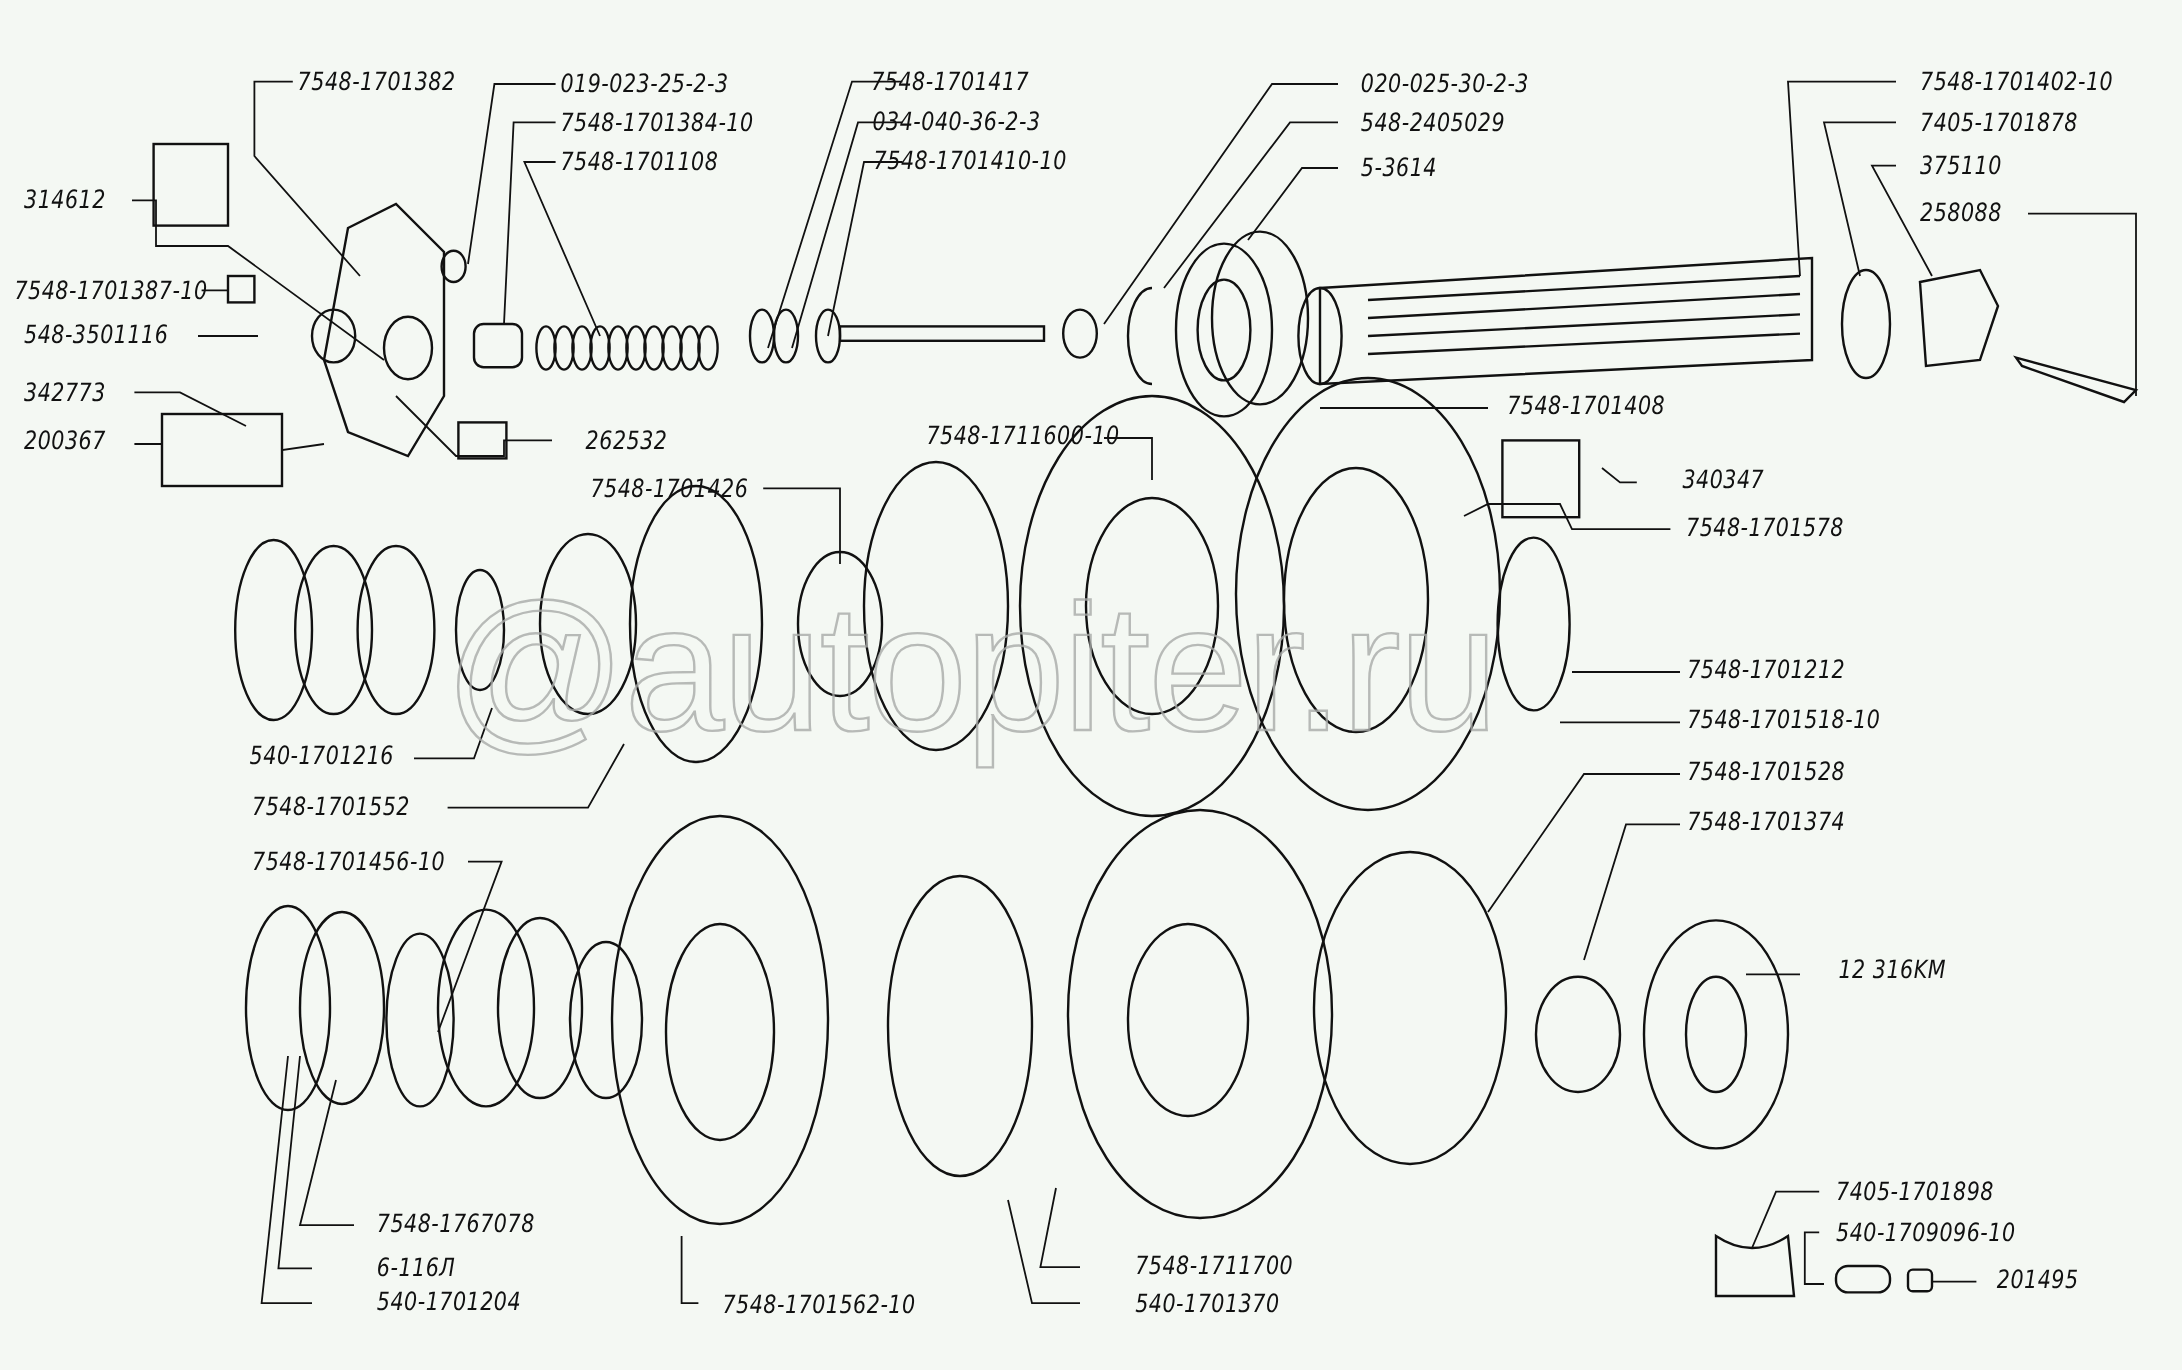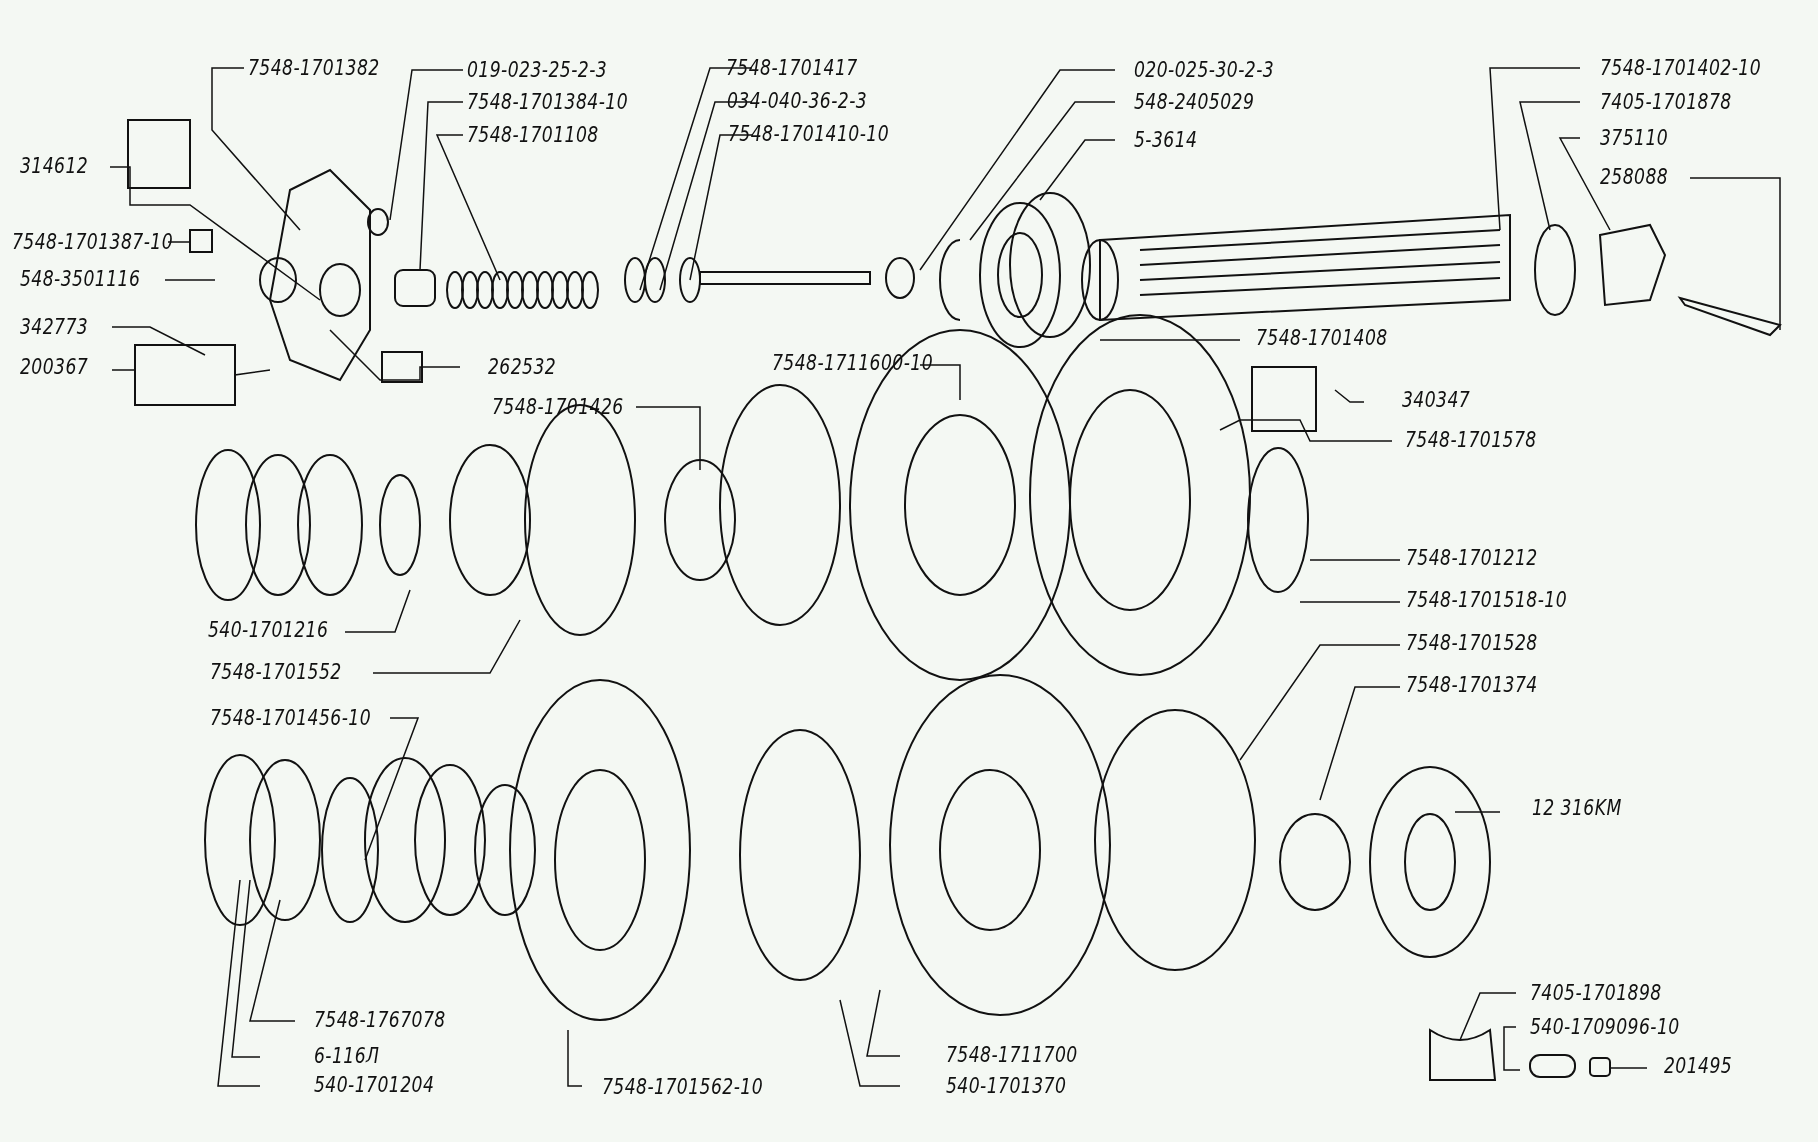--- a/index.html
+++ b/index.html
@@ -140,20 +140,21 @@
         <ellipse cx="1315" cy="862" rx="35" ry="48"></ellipse>
         <ellipse cx="1430" cy="862" rx="60" ry="95"></ellipse>
         <ellipse cx="1430" cy="862" rx="25" ry="48"></ellipse>
       </g>
       <path d="M1430,1030 Q1460,1050 1490,1030 L1495,1080 L1430,1080 Z"></path>
       <rect x="1530" y="1055" width="45" height="22" rx="10"></rect>
       <rect x="1590" y="1058" width="20" height="18" rx="4"></rect>
     </g>
   </svg>
 
+  <div class="wm">@autopiter.ru</div>
 
   <div class="lbl" style="left:248px;top:58px">7548-1701382</div>
   <div class="lbl" style="left:467px;top:60px">019-023-25-2-3</div>
   <div class="lbl" style="left:467px;top:92px">7548-1701384-10</div>
   <div class="lbl" style="left:467px;top:125px">7548-1701108</div>
   <div class="lbl" style="left:726px;top:58px">7548-1701417</div>
   <div class="lbl" style="left:727px;top:91px">034-040-36-2-3</div>
   <div class="lbl" style="left:728px;top:124px">7548-1701410-10</div>
   <div class="lbl" style="left:1134px;top:60px">020-025-30-2-3</div>
   <div class="lbl" style="left:1134px;top:92px">548-2405029</div>

